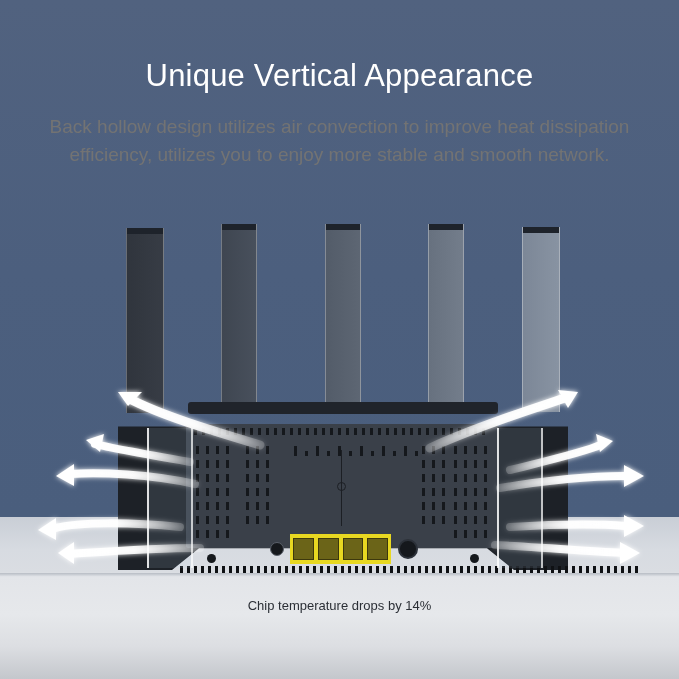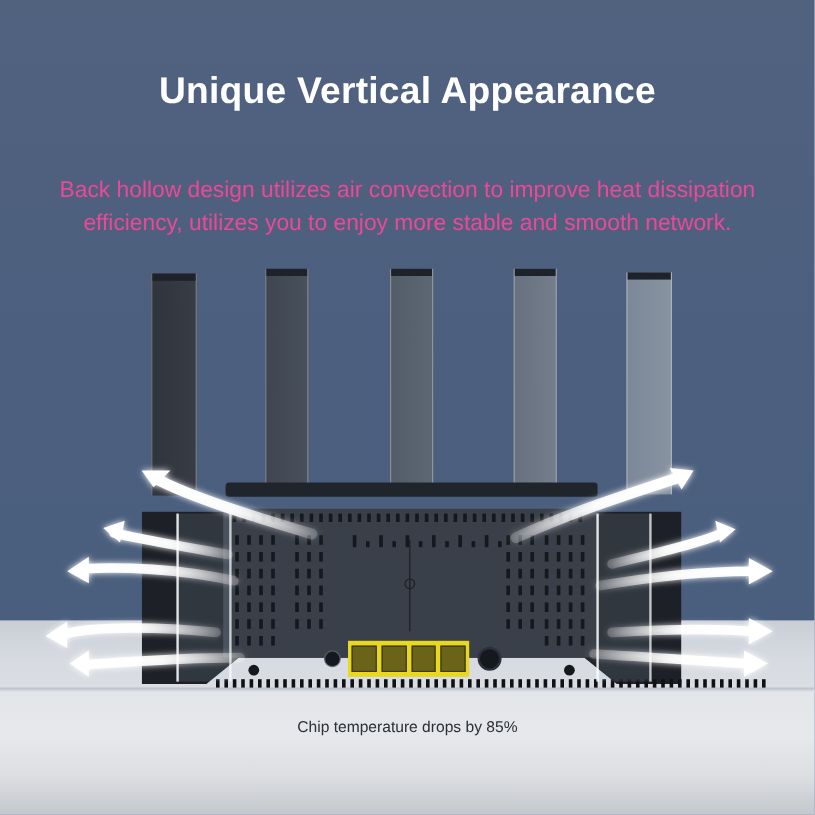--- a/index.html
+++ b/index.html
@@ -2,22 +2,22 @@
 <html><head>
 <meta charset="utf-8">
 <style>
   html,body{margin:0;padding:0;}
   body{width:679px;height:679px;overflow:hidden;position:relative;font-family:"Liberation Sans","DejaVu Sans",sans-serif;}
   .bg{position:absolute;left:0;top:0;width:679px;height:679px;
       background:linear-gradient(180deg,#51627f 0%,#4c5f7e 40%,#4a5e7d 76%);}
   .shelf{position:absolute;left:0;top:517px;width:679px;height:162px;
       background:linear-gradient(180deg,#c9ced6 0%,#d7dbe1 20%,#dadde2 34%,#e3e5e9 36%,#e6e8eb 60%,#dcdee2 80%,#c4c7cc 100%);}
   .shelf-edge{position:absolute;left:0;top:573px;width:679px;height:4px;background:linear-gradient(180deg,#b7bcc4,#e6e8ec);}
-  .title{position:absolute;left:0;top:58px;width:679px;text-align:center;color:#fff;font-weight:700;font-size:31px;letter-spacing:0.2px;}
-  .subtitle{position:absolute;left:0;top:113px;width:679px;text-align:center;color:#ec4899;font-size:19px;line-height:28px;margin-top:32px;}
+  .title{position:absolute;left:0;top:58px;width:679px;text-align:center;color:#fff;font-weight:400;font-size:31px;letter-spacing:0.2px;}
+  .subtitle{position:absolute;left:0;top:113px;width:679px;text-align:center;color:#737373;font-size:19px;line-height:28px;}
   .antenna{position:absolute;top:227px;height:185px;border-left:1px solid rgba(255,255,255,0.25);border-right:1px solid rgba(255,255,255,0.35);}
   .antenna .cap{position:absolute;left:0;right:0;top:0;height:6px;background:#1e232b;}
   .router{position:absolute;left:118px;top:402px;width:450px;height:170px;}
   .router .top-rim{position:absolute;left:70px;top:0;width:310px;height:12px;background:#20242b;border-radius:3px;}
   .router .body{position:absolute;left:0;top:12px;width:450px;height:156px;background:#1d2127;clip-path:polygon(0 8%,100% 8%,100% 100%,88% 100%,82% 86%,18% 86%,12% 100%,0 100%);}
   .router .panel{position:absolute;left:68px;top:22px;width:312px;height:124px;background:#3a4049;border-radius:2px;}
   .vent-row{position:absolute;display:flex;gap:5px;}
   .vent-row span{display:block;width:3px;height:7px;background:#15181c;}
   .vent-col{position:absolute;display:grid;grid-template-columns:repeat(4,3px);column-gap:7px;row-gap:6px;}
   .vent-col span{display:block;width:3px;height:8px;background:#15181c;}
@@ -345,13 +345,13 @@
     <path d="M613 441 L596 434 L600 452 Z" fill="#fff" stroke="none"></path>
     <path d="M500 488 C560 478 600 476 625 476" stroke="url(#fadeR)" stroke-width="8"></path>
     <path d="M644 476 L624 465 L624 487 Z" fill="#fff" stroke="none"></path>
     <path d="M510 527 C560 524 600 524 625 526" stroke="url(#fadeR)" stroke-width="8"></path>
     <path d="M644 526 L624 515 L624 537 Z" fill="#fff" stroke="none"></path>
     <path d="M495 545 C550 548 600 552 625 553" stroke="url(#fadeR)" stroke-width="8"></path>
     <path d="M640 553 L620 542 L620 564 Z" fill="#fff" stroke="none"></path>
   </g>
 </svg>
 
-<div class="caption">Chip temperature drops by 85%</div>
+<div class="caption">Chip temperature drops by 14%</div>
 
 </body></html>

